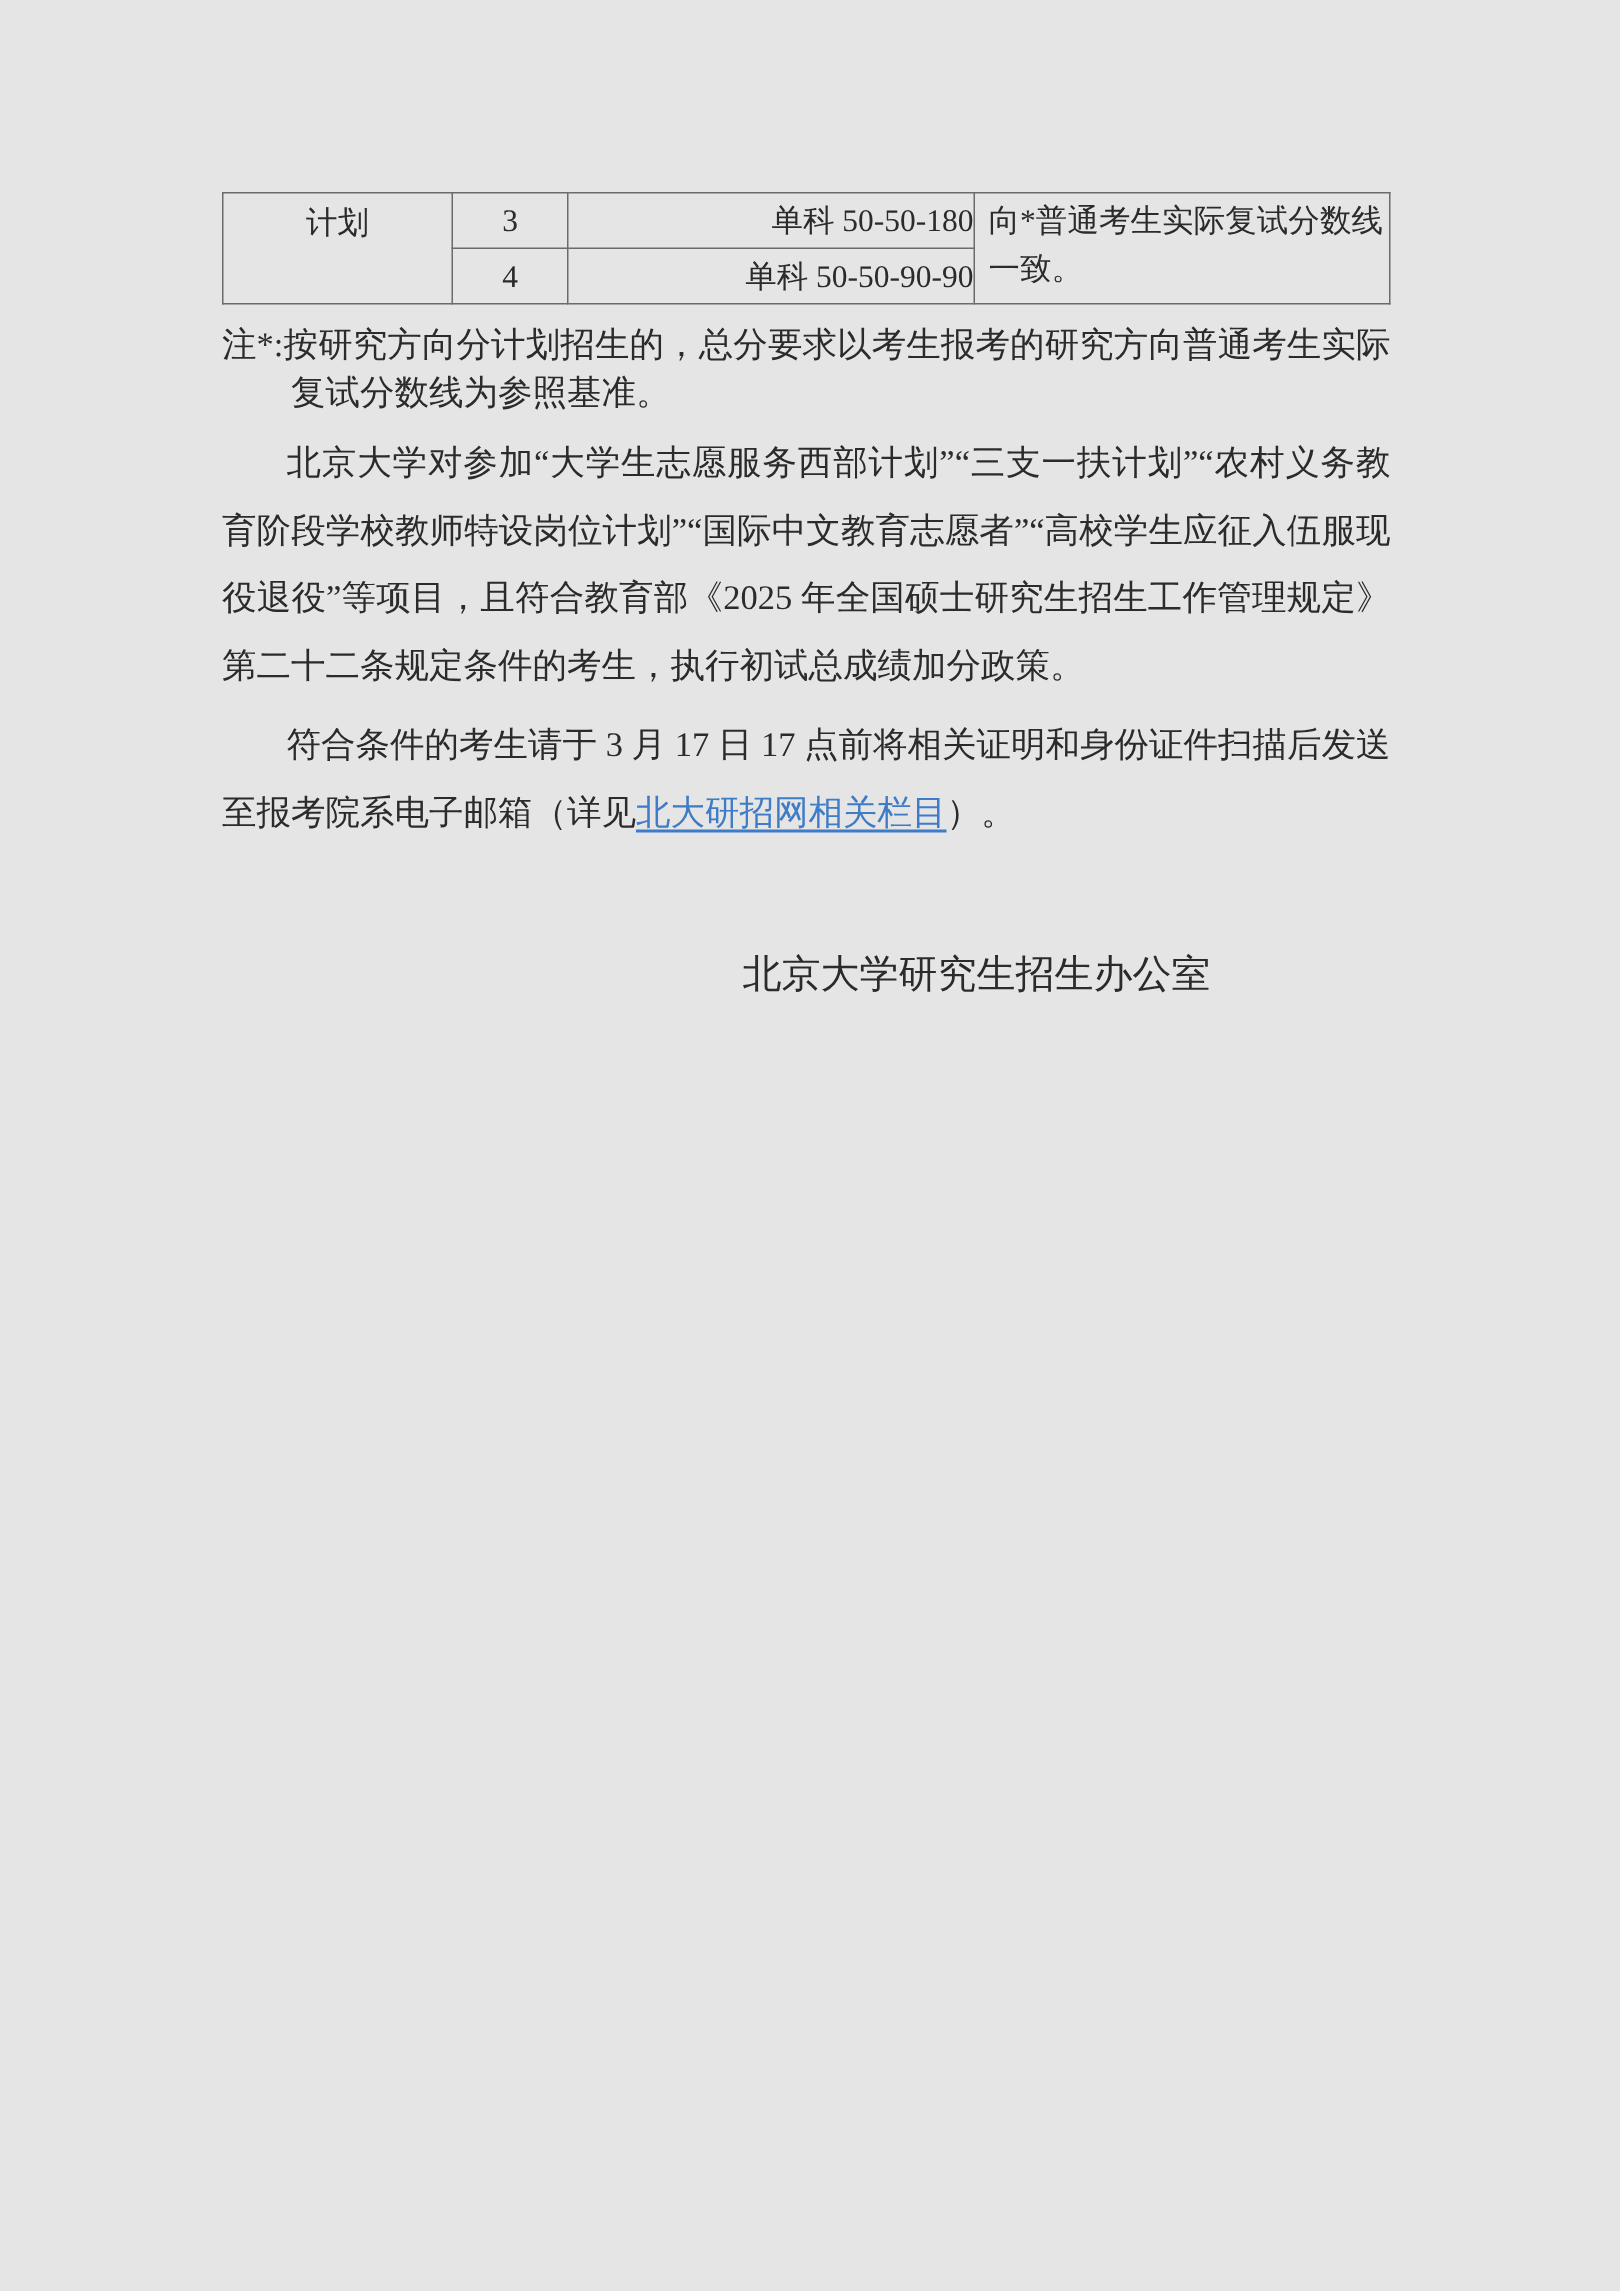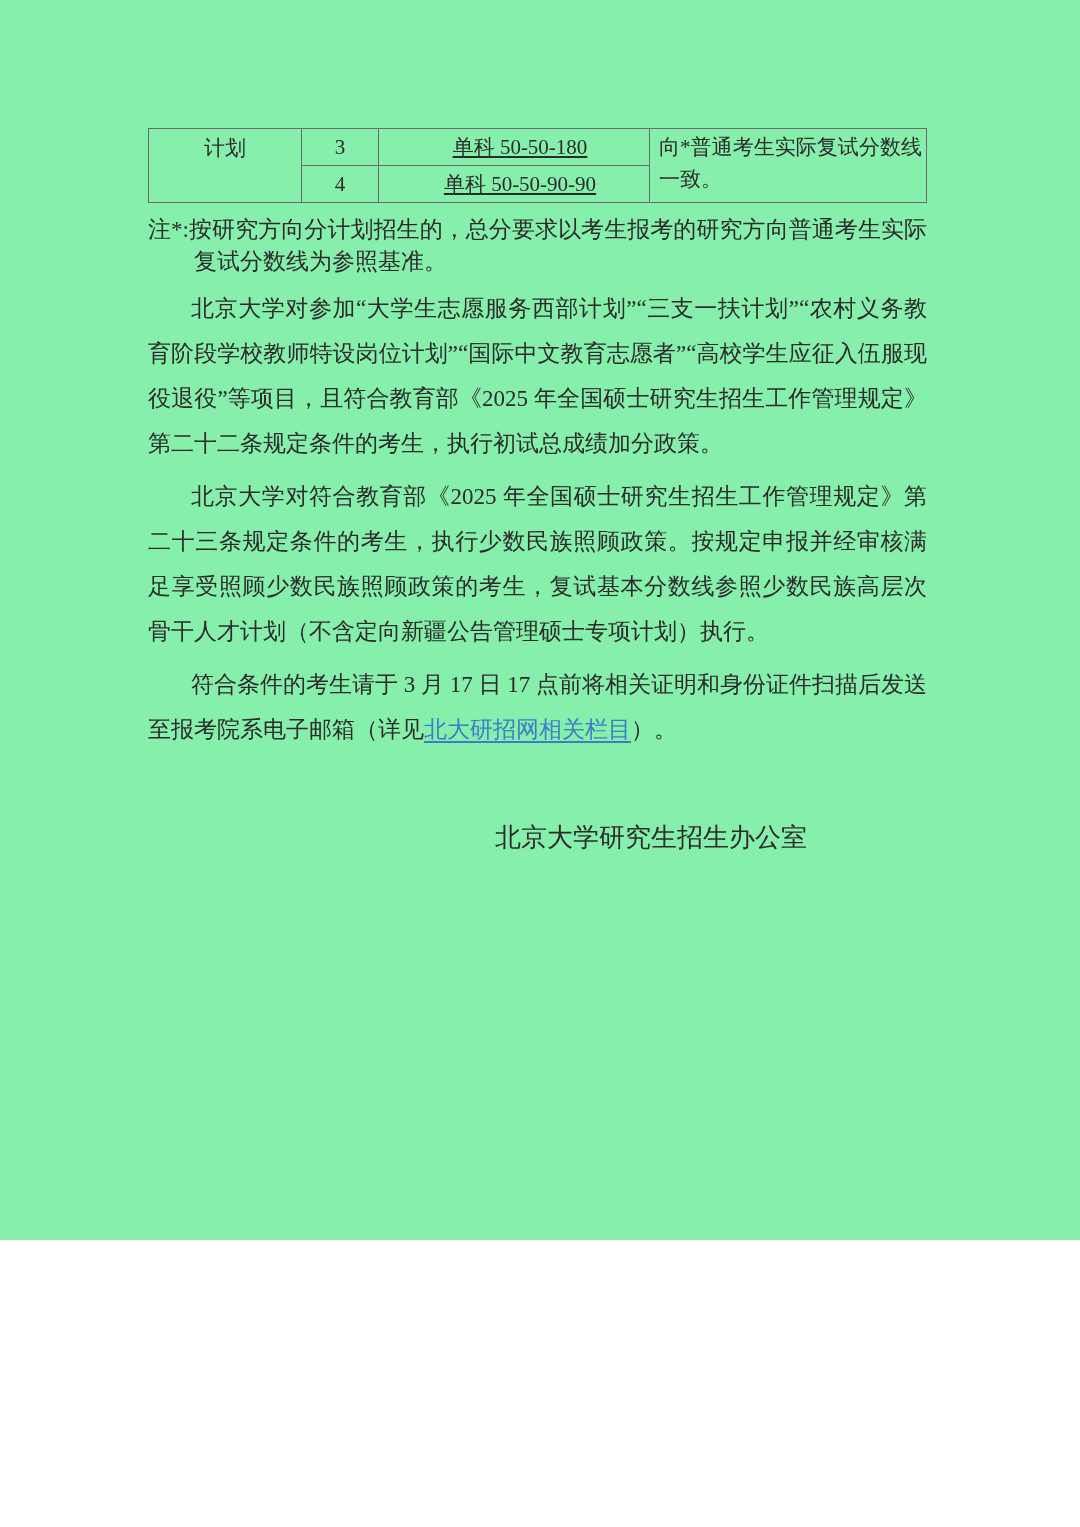--- a/index.html
+++ b/index.html
@@ -1,40 +1,40 @@
 <!DOCTYPE html>
 <html><head>
 <meta charset="utf-8">
 <style>
   html, body { margin:0; padding:0; background:#ffffff; }
   .page {
     position:relative;
-    width:1080px; height:1240px;
-    background:#86efac;
+    width:1080px; height:1527px;
+    background:#e5e5e5;
     font-family:"Liberation Serif","DejaVu Serif",serif;
     color:#2b2b2b;
     overflow:hidden;
   }
   .content {
     position:absolute;
     left:148px; top:128px;
     width:779px;
   }
   
   .score-table {
     border-collapse:collapse;
     width:100%;
     table-layout:fixed;
     font-size:21px;
     color:#2b2b2b;
   }
   .score-table td { border:1.5px solid #6b6b6b; padding:0; }
   .score-table .c1 { width:152px; text-align:center; vertical-align:top; padding-top:5px; }
   .score-table .c2 { width:76px;  text-align:center; height:36px; }
-  .score-table .c3 { width:258px; text-align:center; padding-left:12px;text-decoration:underline; }
+  .score-table .c3 { width:258px; text-align:right; padding-left:12px; }
   .score-table .c4 { vertical-align:top; line-height:32px; padding:2px 4px 2px 9px; text-align:justify; }
   
   .footnote {
     margin-top:11px;
     font-size:23px;
     line-height:32px;
     padding-left:46px;
     text-indent:-46px;
     text-align:justify;
     color:#2b2b2b;
@@ -92,21 +92,20 @@
           <td class="c3">单科 50-50-90-90</td>
         </tr>
       </tbody>
     </table>
 
     <div class="footnote"><span>注*:</span><span>按研究方向分计划招生的，总分要求以考生报考的研究方向普通考生实际复试分数线为参照基准。</span></div>
 
 
     <p class="para">北京大学对参加“大学生志愿服务西部计划”“三支一扶计划”“农村义务教育阶段学校教师特设岗位计划”“国际中文教育志愿者”“高校学生应征入伍服现役退役”等项目，且符合教育部《2025 年全国硕士研究生招生工作管理规定》第二十二条规定条件的考生，执行初试总成绩加分政策。</p>
 
-    <p class="para">北京大学对符合教育部《2025 年全国硕士研究生招生工作管理规定》第二十三条规定条件的考生，执行少数民族照顾政策。按规定申报并经审核满足享受照顾少数民族照顾政策的考生，复试基本分数线参照少数民族高层次骨干人才计划（不含定向新疆公告管理硕士专项计划）执行。</p>
 
     <p class="para"><span>符合条件的考生请于 3 月 17 日 17 点前将相关证明和身份证件扫描后发送至报考院系电子邮箱（详见</span><a class="link" href="#">北大研招网相关栏目</a><span>）。</span></p>
 
     <div class="signature">
       <div>北京大学研究生招生办公室</div>
     </div>
 
   </div>
 </div>
 

